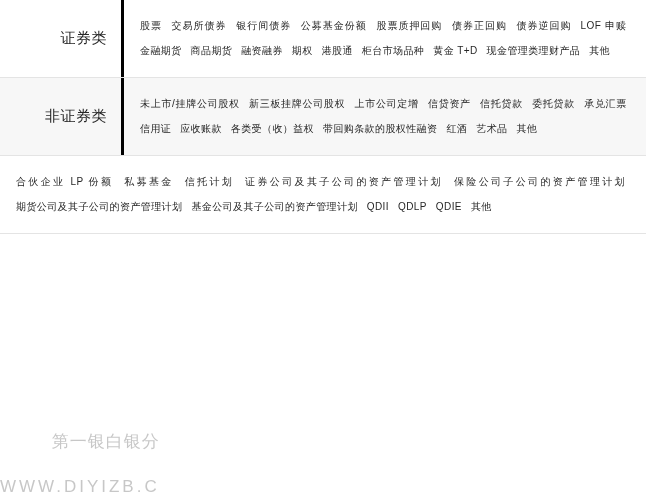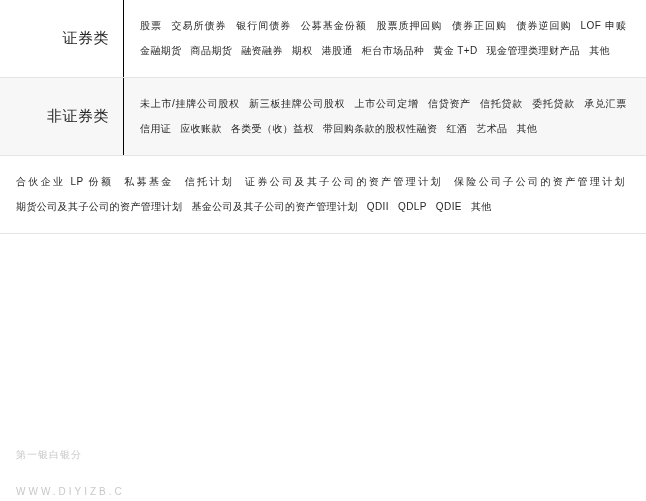--- a/index.html
+++ b/index.html
@@ -32,21 +32,21 @@
     width: 124px;
     min-width: 124px;
     box-sizing: border-box;
     display: flex;
     align-items: center;
     justify-content: flex-end;
     padding: 10px 14px 10px 6px;
     font-size: 15px;
     color: #262626;
     letter-spacing: 0.5px;
-    border-right: 1px solid #000000;
+    border-right: 3px solid #000000;
   }
   .row-content {
     flex: 1;
     box-sizing: border-box;
     padding: 14px 10px 14px 16px;
     font-size: 10px;
     color: #262626;
     line-height: 2.45;
     text-align: justify;
     text-justify: inter-ideograph;
@@ -56,27 +56,28 @@
   .row-content .item {
     white-space: nowrap;
   }
   .sep {
     display: inline-block;
     width: 9px;
   }
   
   .watermark {
     position: absolute;
-    left: 16px;
+    left: 0;
     bottom: 4px;
     color: rgba(130,130,130,0.45);
-    font-size: 10px;
+    font-size: 17px;
     letter-spacing: 1px;
     pointer-events: none;
     user-select: none;
+    text-align: right;
   }
   .watermark .line1 { display: block; }
   .watermark .line2 { display: block; margin-top: 24px; letter-spacing: 3px; }
   .top-gap {
     height: 0px;
   }
 </style>
 </head>
 <body>
 

